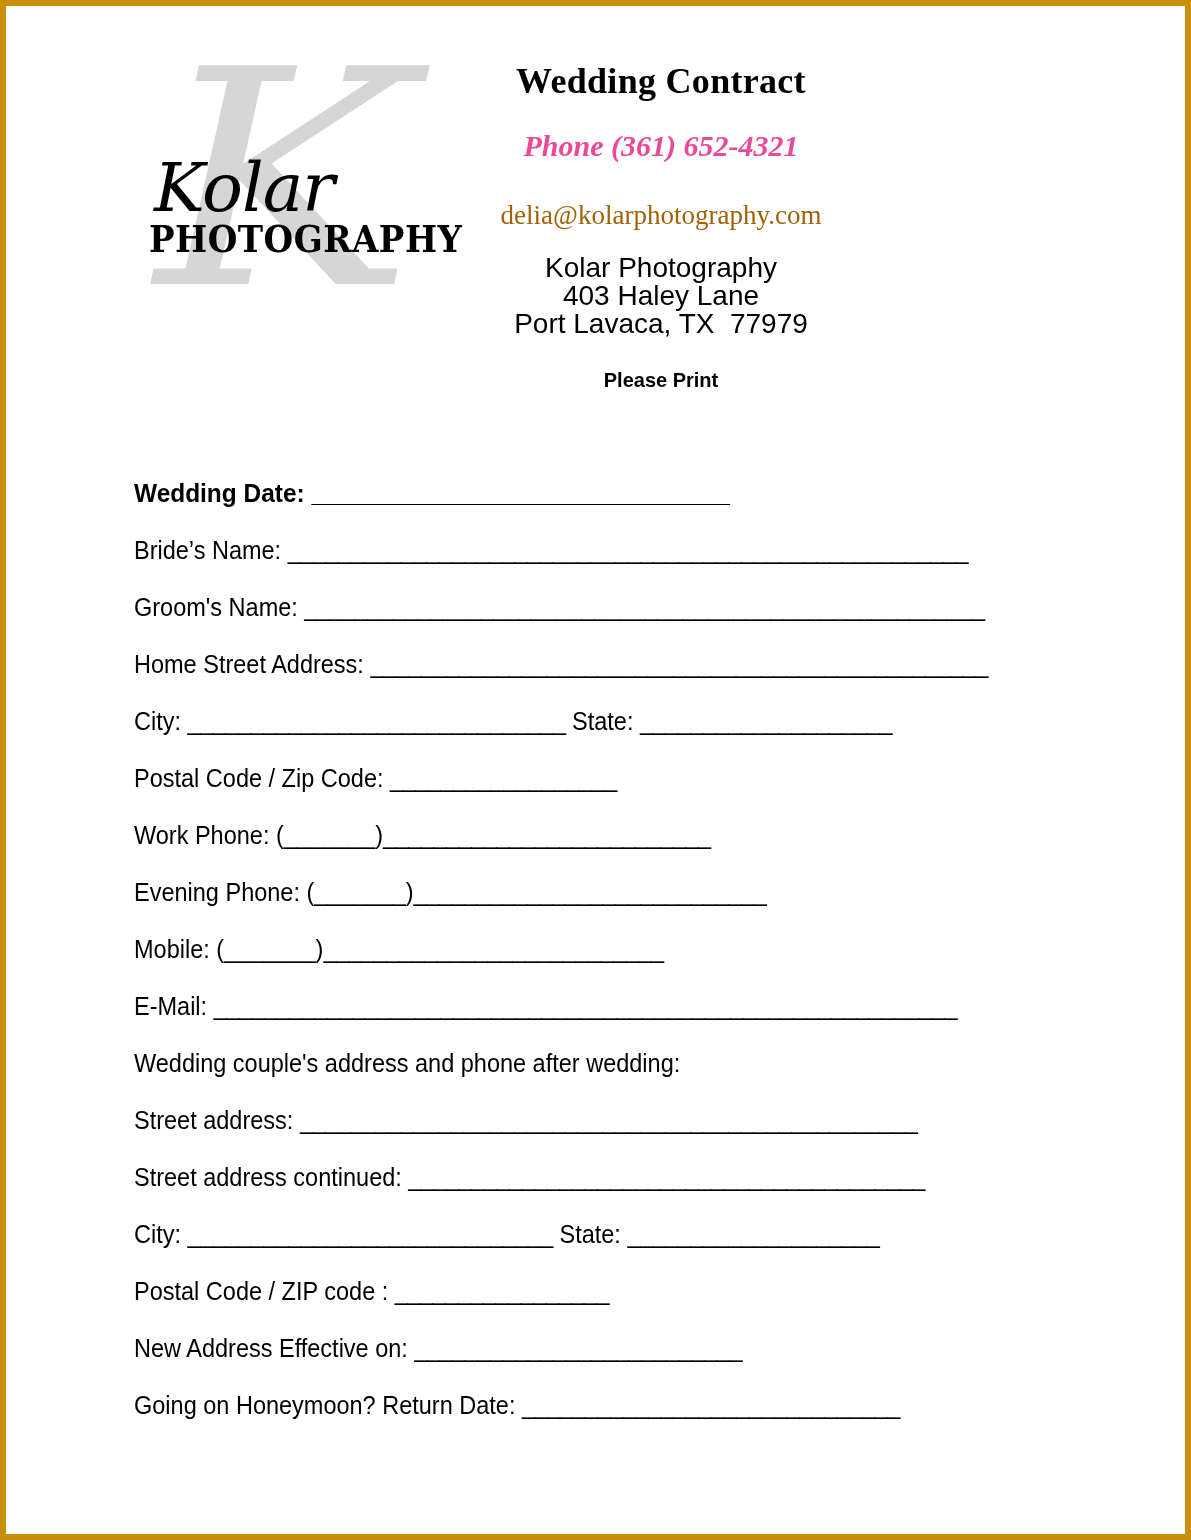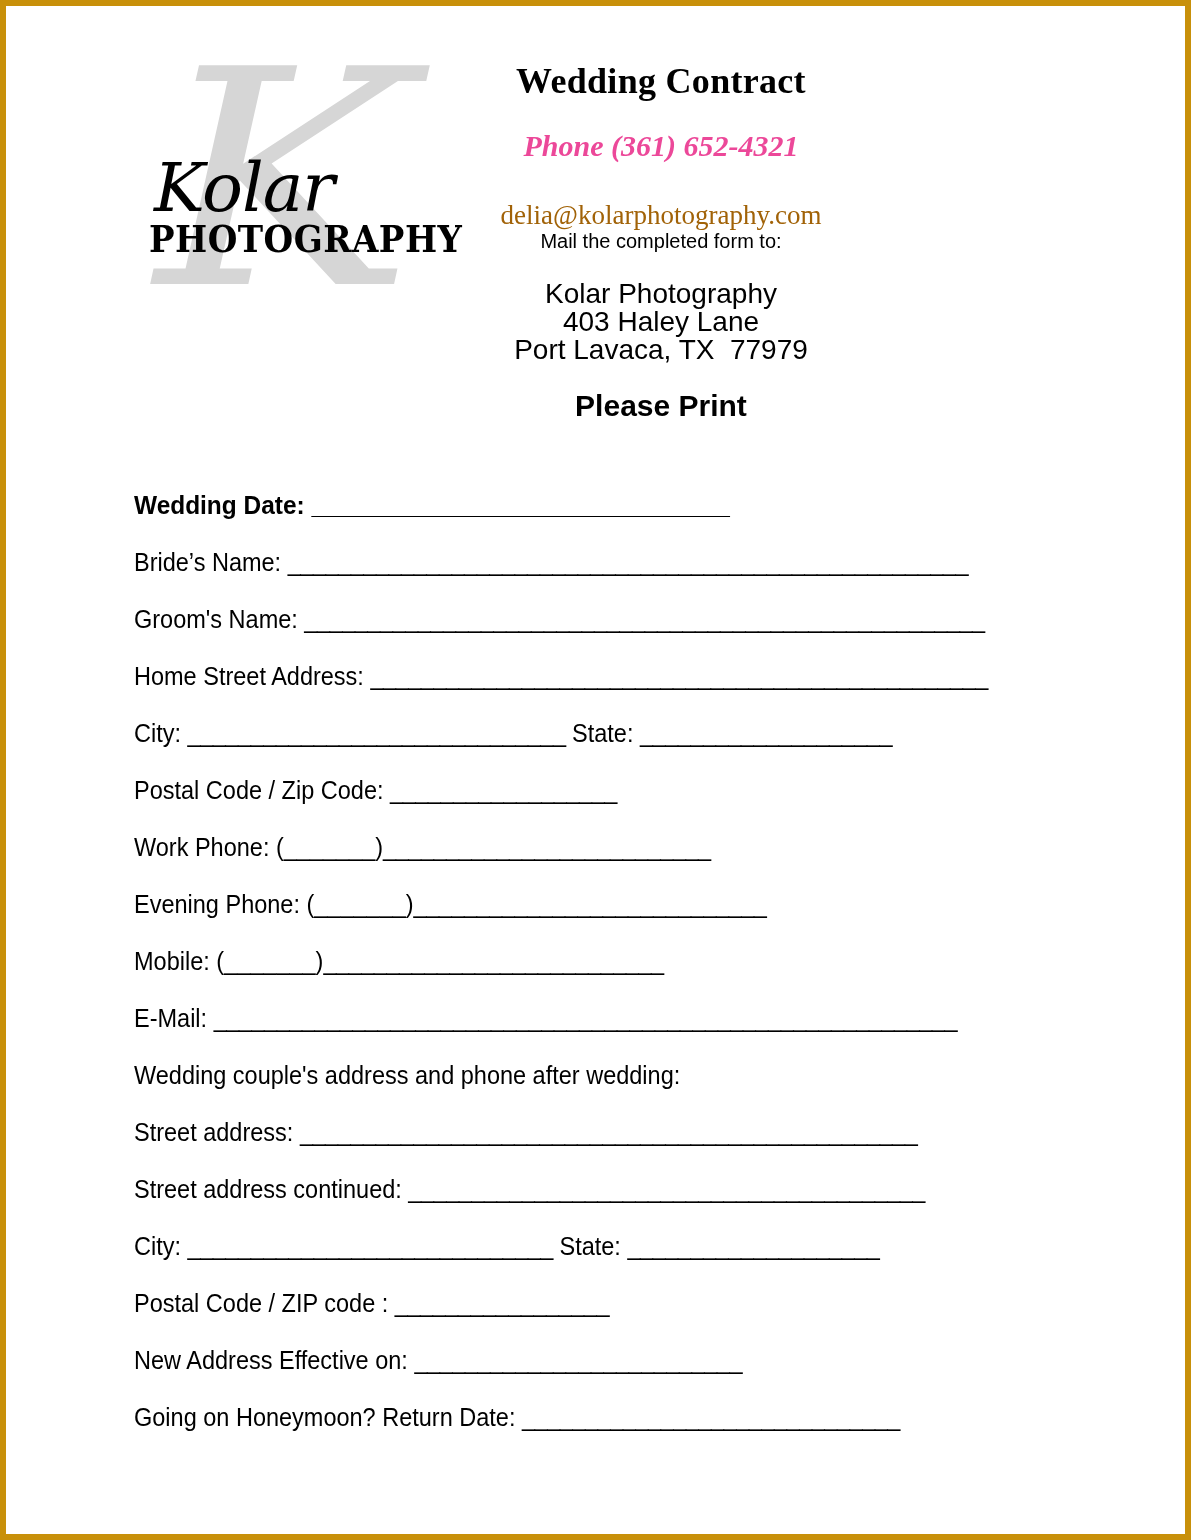--- a/index.html
+++ b/index.html
@@ -134,31 +134,31 @@
     font-size: 28px;
     line-height: 28px;
     color: #000;
     margin-top: 26px;
     white-space: pre;
   }
 
   .please-print {
     font-family: "Liberation Sans", sans-serif;
     font-weight: bold;
-    font-size: 30px;
+    font-size: 20px;
     line-height: 28px;
     color: #000;
     margin-top: 28px;
   }
 
   
   .form-body {
     position: absolute;
     left: 128px;
-    top: 482px;
+    top: 470px;
     right: 40px;
   }
 
   .field-row {
     position: relative;
     height: 57px;
     font-size: 25px;
     line-height: 34px;
     color: #000;
     white-space: pre;
@@ -208,21 +208,20 @@
     <div class="logo">
       <div class="logo-watermark">K</div>
       <div class="logo-name">Kolar</div>
       <div class="logo-sub">PHOTOGRAPHY</div>
     </div>
 
     <div class="header-right">
       <div class="doc-title">Wedding Contract</div>
       <div class="doc-phone">Phone (361) 652-4321</div>
       <div class="doc-email">delia@kolarphotography.com</div>
-      <div class="doc-mailto">Mail the completed form to:</div>
       <div class="addr-block">Kolar Photography
 403 Haley Lane
 Port Lavaca, TX  77979</div>
       <div class="please-print">Please Print</div>
     </div>
 
   </div>
 
   <div class="form-body">
       <div class="field-row bold"><span class="label">Wedding Date: </span><span class="blank">_________________________________</span></div>

